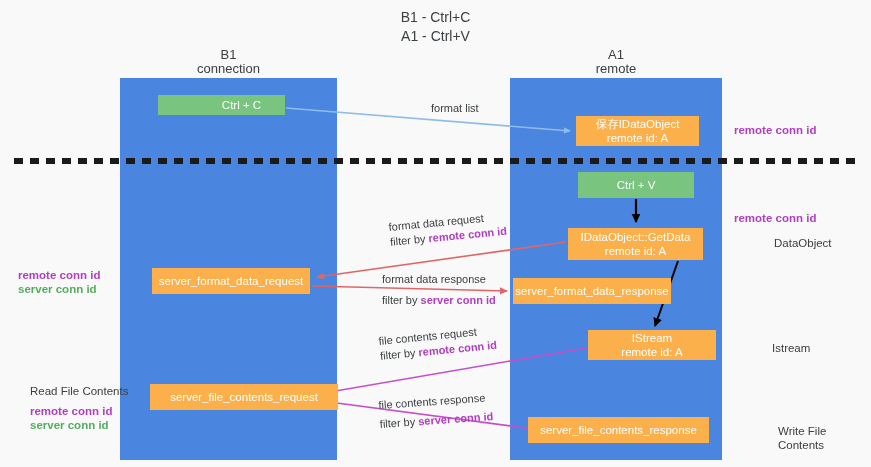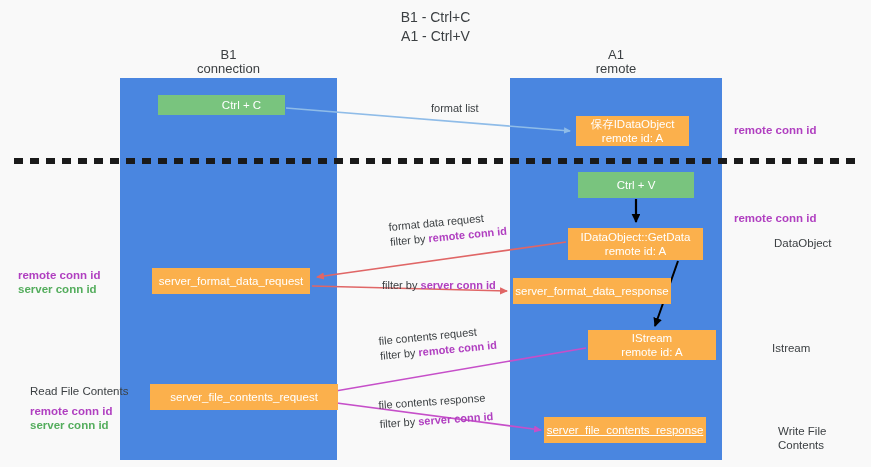--- a/index.html
+++ b/index.html
@@ -71,28 +71,28 @@
     color: #ffffff;
     font-size: 11.5px;
     line-height: 14px;
     white-space: pre-line;
     padding: 2px 4px;
   }
   .node.green  { background: #79c47e; }
   .node.orange { background: #fbb04c; }
 
   #n-ctrlc   { left: 158px; top: 95px;  width: 127px; height: 20px; padding-left: 44px; }
-  #n-idoCopy { left: 576px; top: 116px; width: 113px; height: 30px; text-align: center; }
+  #n-idoCopy { left: 576px; top: 116px; width: 123px; height: 30px; text-align: center; }
   #n-ctrlv   { left: 578px; top: 172px; width: 116px; height: 26px; }
   #n-getdata { left: 568px; top: 228px; width: 135px; height: 32px; }
   #n-sfdreq  { left: 152px; top: 268px; width: 158px; height: 26px; }
   #n-sfdresp { left: 513px; top: 278px; width: 158px; height: 26px; }
   #n-istream { left: 588px; top: 330px; width: 128px; height: 30px; }
   #n-sfcreq  { left: 150px; top: 384px; width: 188px; height: 26px; }
-  #n-sfcresp { left: 544px; top: 417px; width: 162px; height: 26px; text-decoration: underline; }
+  #n-sfcresp { left: 528px; top: 417px; width: 181px; height: 26px; }
 
   
   .anno {
     font-size: 11.5px;
     line-height: 14px;
     white-space: pre-line;
   }
   .anno.purple { color: #b03fc0; font-weight: bold; }
   .anno.dark   { color: #3c4043; margin-left: 44px; }
 
@@ -195,20 +195,21 @@
 <div class="abs node orange" id="n-sfcresp">server_file_contents_response</div>
 
 <div class="abs edge-label" id="e-formatlist">format list</div>
 
 <div class="abs edge-label" id="e-fdreq">
   <div>format data request</div>
   <div><b>filter by </b><span class="p">remote conn id</span></div>
 </div>
 
 <div class="abs edge-label" id="e-fdresp">
+  <div>format data response</div>
   <div style="margin-top:6px"><b>filter by </b><span class="p">server conn id</span></div>
 </div>
 
 <div class="abs edge-label" id="e-fcreq">
   <div>file contents request</div>
   <div><b>filter by </b><span class="p">remote conn id</span></div>
 </div>
 
 <div class="abs edge-label" id="e-fcresp">
   <div>file contents response</div>

